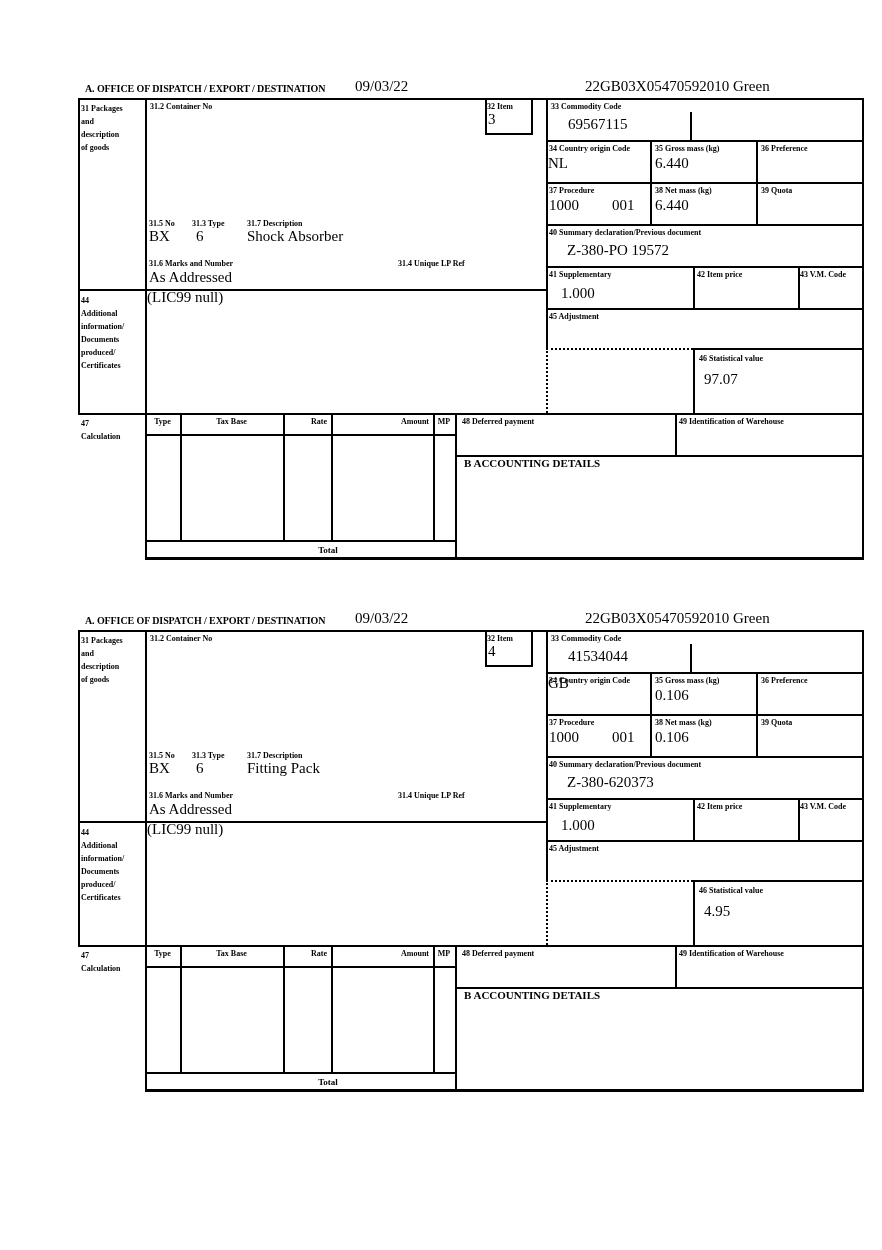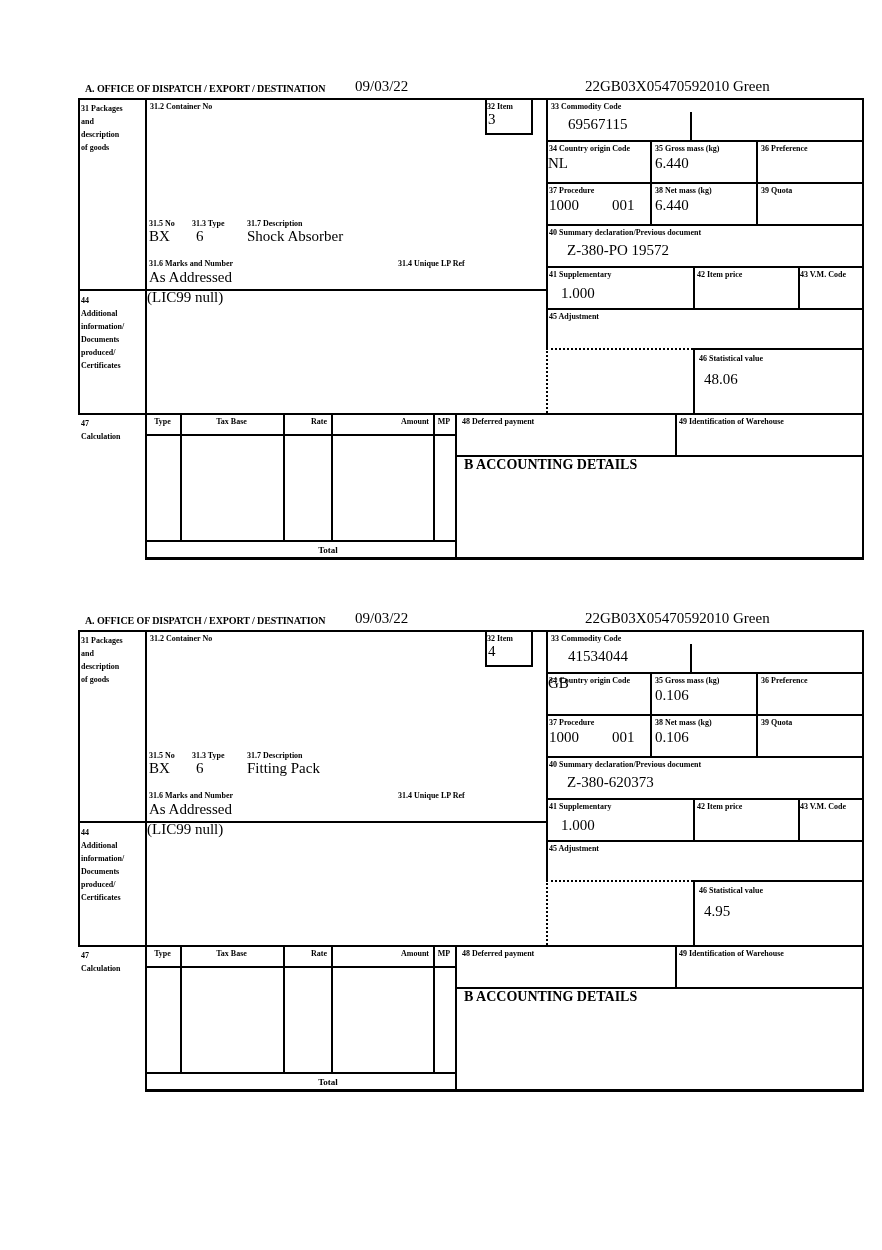--- a/index.html
+++ b/index.html
@@ -12,21 +12,21 @@
   .hd{position:absolute;height:0;border-top:2px dotted #000}
   .vd{position:absolute;width:0;border-left:2px dotted #000}
   .lab{position:absolute;font-weight:bold;font-size:8px;line-height:10px;white-space:nowrap}
   .lml{position:absolute;font-weight:bold;font-size:8px;white-space:nowrap}
   .lml div{line-height:13px}
   .val{position:absolute;font-size:15px;line-height:15px;white-space:nowrap}
   .hdrlab{position:absolute;font-weight:bold;font-size:10px;letter-spacing:-0.1px;white-space:nowrap}
   .hdrval{position:absolute;font-size:15px;line-height:15px;white-space:nowrap}
   .cc{text-align:center}
   .rr{text-align:right}
-  .acc{position:absolute;font-weight:bold;font-size:14px;white-space:nowrap}
+  .acc{position:absolute;font-weight:bold;font-size:11px;white-space:nowrap}
   .tot{position:absolute;font-weight:bold;font-size:9px;text-align:center}
 </style>
 </head>
 <body>
 
 <div class="hdrlab" style="left:85px;top:83px">A.  OFFICE OF DISPATCH / EXPORT / DESTINATION</div>
 <div class="hdrval" style="left:355px;top:79px">09/03/22</div>
 <div class="hdrval" style="left:585px;top:79px">22GB03X05470592010</div>
 <div class="hdrval" style="left:733px;top:79px">Green</div>
 
@@ -89,21 +89,21 @@
   <div class="val" style="left:577px;top:100px">6.440</div>
   <div class="lab" style="left:683px;top:88px">39 Quota</div>
   <div class="lab" style="left:471px;top:130px">40 Summary declaration/Previous document</div>
   <div class="val" style="left:489px;top:145px">Z-380-PO 19572</div>
   <div class="lab" style="left:471px;top:172px">41 Supplementary</div>
   <div class="val" style="left:483px;top:188px">1.000</div>
   <div class="lab" style="left:619px;top:172px">42 Item price</div>
   <div class="lab" style="left:722px;top:172px">43 V.M. Code</div>
   <div class="lab" style="left:471px;top:214px">45 Adjustment</div>
   <div class="lab" style="left:621px;top:256px">46 Statistical value</div>
-  <div class="val" style="left:626px;top:274px">48.06</div>
+  <div class="val" style="left:626px;top:274px">97.07</div>
   <div class="lab" style="left:71px;top:121px">31.5 No</div>
   <div class="lab" style="left:114px;top:121px">31.3 Type</div>
   <div class="lab" style="left:169px;top:121px">31.7 Description</div>
   <div class="val" style="left:71px;top:131px">BX</div>
   <div class="val" style="left:118px;top:131px">6</div>
   <div class="val" style="left:169px;top:131px">Shock Absorber</div>
   <div class="lab" style="left:71px;top:161px">31.6 Marks and Number</div>
   <div class="lab" style="left:320px;top:161px">31.4 Unique LP Ref</div>
   <div class="val" style="left:71px;top:172px">As Addressed</div>
   <div class="lml" style="left:3px;top:196px">

